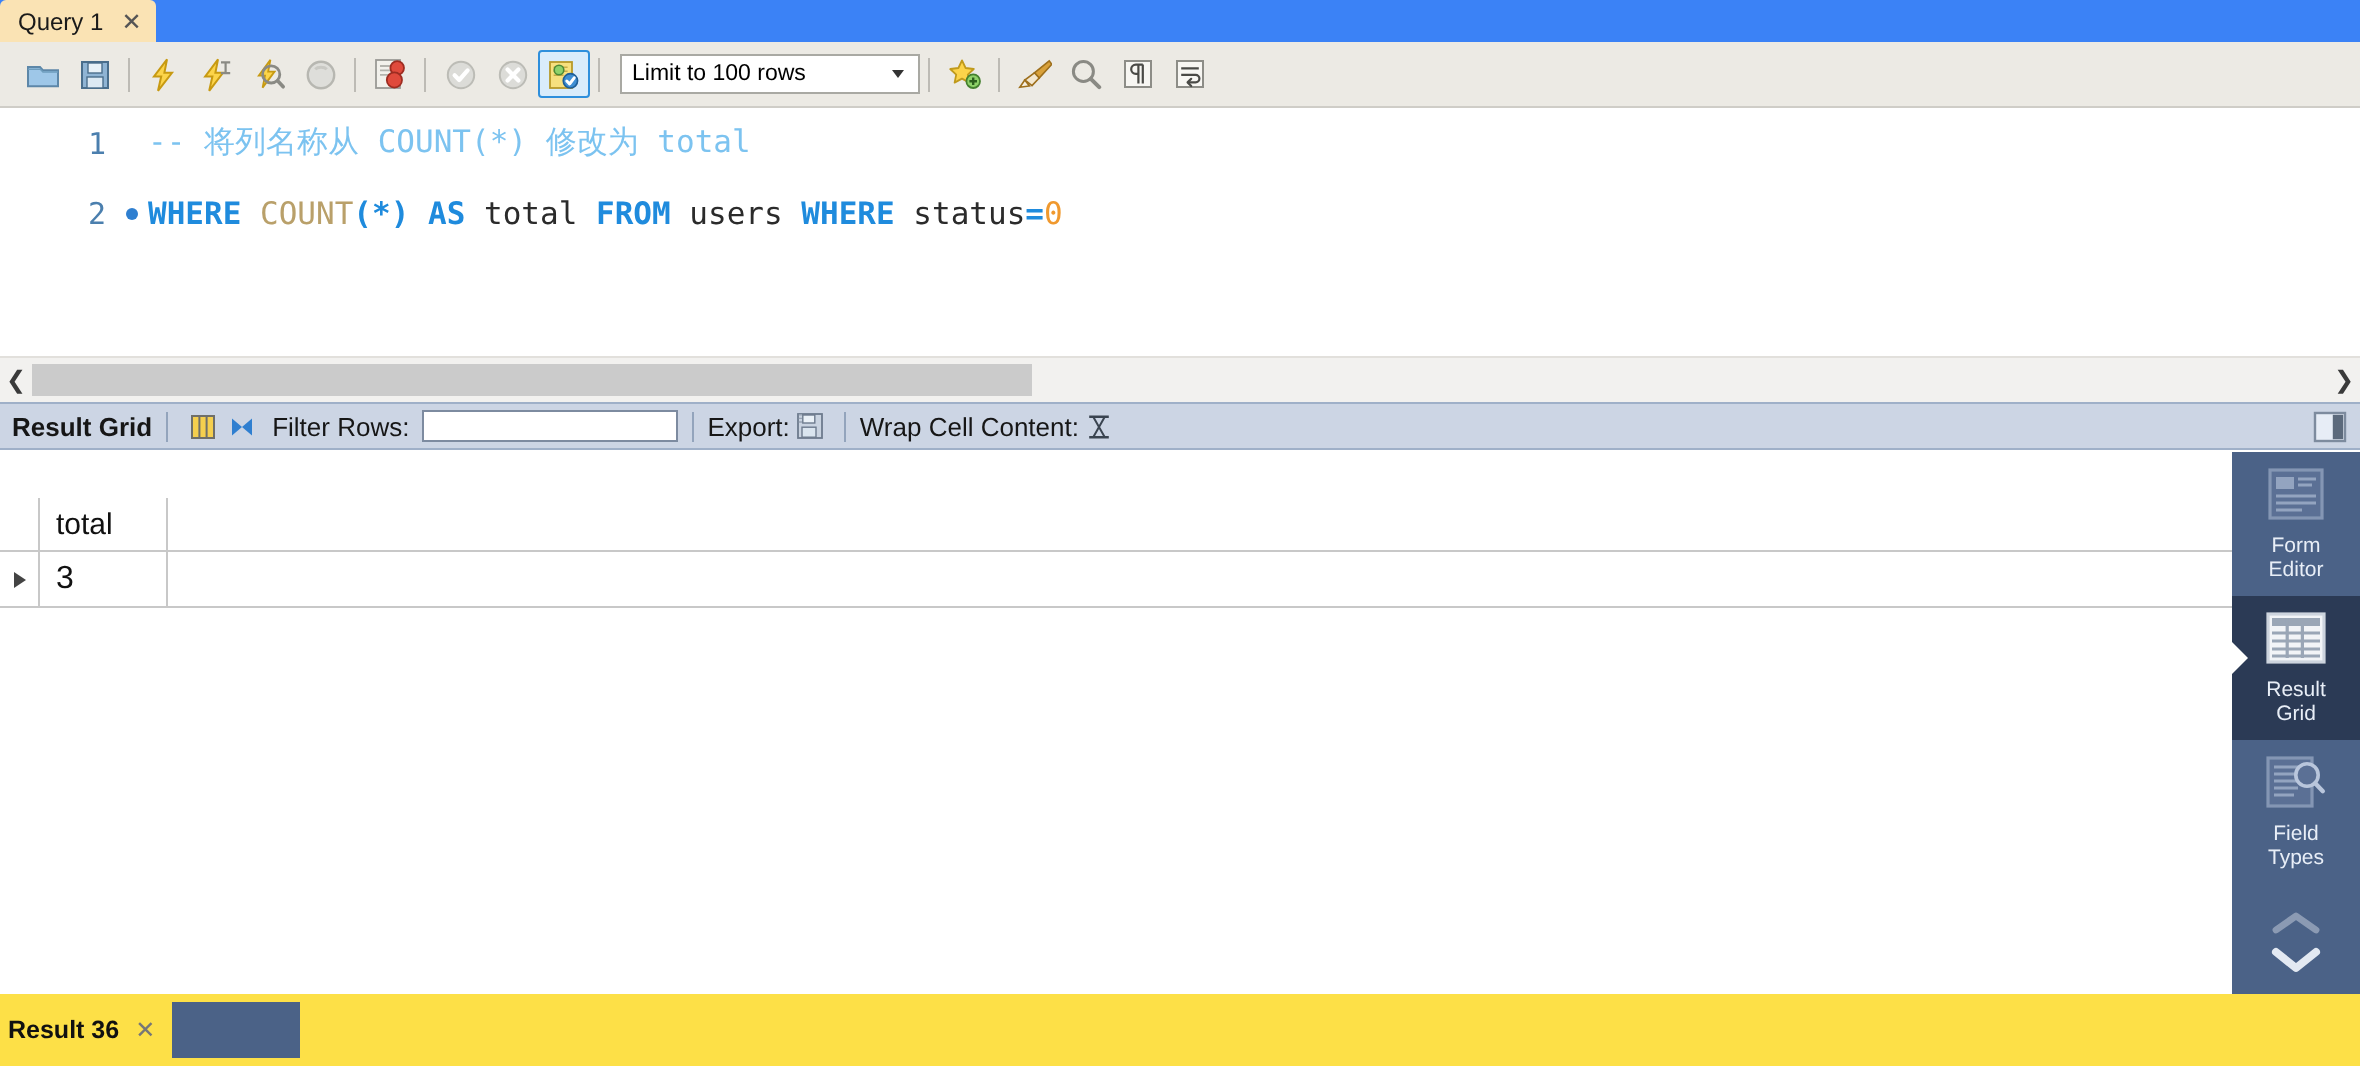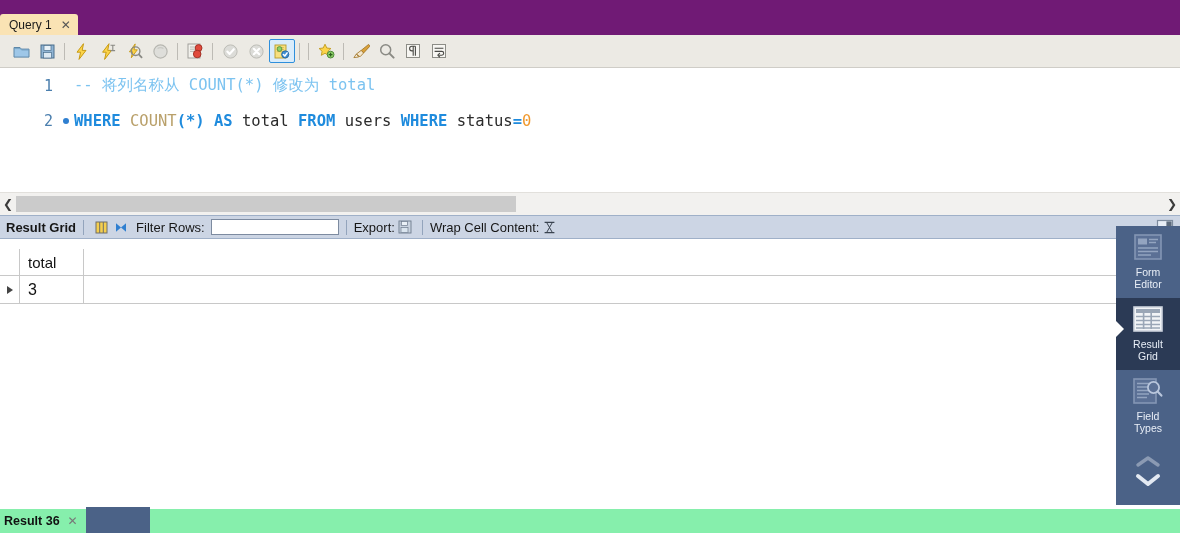--- a/index.html
+++ b/index.html
@@ -6,21 +6,21 @@
   body{
     width:1180px;height:533px;overflow:hidden;
     font-family:"Liberation Sans", sans-serif;
     font-size:12px;color:#111;background:#ffffff;
     -webkit-font-smoothing:antialiased;
   }
   .app{position:relative;width:1180px;height:533px;}
 
   
   .tabstrip{
-    height:35px;background:#701a75;display:flex;align-items:flex-end;
+    height:21px;background:#3b82f6;display:flex;align-items:flex-end;
   }
   .qtab{
     height:21px;background:#fae3b4;border-top-left-radius:3px;border-top-right-radius:3px;
     display:flex;align-items:center;padding:0 7px 0 9px;box-sizing:border-box;
     font-size:12px;color:#1a1a1a;
   }
   .qtab .lbl{margin-right:9px;}
   .qtab .x{color:#555;font-size:12px;line-height:1;cursor:pointer;}
 
   
@@ -121,21 +121,21 @@
   .rs-item .ic{margin-bottom:4px;}
   .rs-item.active:before{
     content:"";position:absolute;left:-1px;top:22px;
     border-top:9px solid transparent;border-bottom:9px solid transparent;border-left:9px solid #ffffff;
   }
   .rs-nav{display:flex;flex-direction:column;align-items:center;padding-top:12px;}
   .rs-nav .ch{margin:1px 0;cursor:pointer;}
 
   
   .statusbar{
-    position:absolute;left:0;right:0;bottom:0;height:24px;background:#86efac;
+    position:absolute;left:0;right:0;bottom:0;height:36px;background:#fde047;
     display:flex;align-items:center;
   }
   .rtab{display:flex;align-items:center;padding:0 8px 0 4px;height:28px;font-size:12px;color:#111;}
   .rtab .lbl{margin-right:8px;font-weight:bold;font-size:12.5px;}
   .rtab .x{color:#777;cursor:pointer;}
   .sb-fill{flex:1;height:28px;background:#2b3a55;display:flex;align-items:center;justify-content:flex-end;}
   .ro{display:flex;align-items:center;color:#e9edf4;font-size:12.5px;padding-right:78px;}
   .ro .ic{margin-right:7px;display:flex;}
   .sb-right{width:64px;height:28px;background:#4b6287;}
 </style>
@@ -230,20 +230,24 @@
         <rect x="1" y="1" width="11" height="13" fill="#f7e07f" stroke="#b79a2a" stroke-width=".9"></rect>
         <path d="M2.8 3.6h7M2.8 5.6h7M2.8 7.6h5" stroke="#c9ad48" stroke-width=".8"></path>
         <circle cx="5.5" cy="5" r="2.4" fill="#8fd26a" stroke="#4e8a37" stroke-width=".8"></circle>
         <circle cx="11.2" cy="10.4" r="3.6" fill="#3f8fd4" stroke="#1f5e96" stroke-width=".8"></circle>
         <path d="M9.4 10.5 10.8 12 13.1 8.9" fill="none" stroke="#ffffff" stroke-width="1.5" stroke-linecap="round" stroke-linejoin="round"></path>
       </svg>
     </div>
 
     <div class="tb-sep"></div>
 
+    <div class="limitbox">
+      <span class="cap">Limit to 100 rows</span>
+      <span class="caret"></span>
+    </div>
 
     <div class="tb-sep"></div>
 
     <div class="tb-ico">
       <svg width="17" height="16" viewBox="0 0 17 16">
         <path d="M7 1.2 8.8 5l4.1.5-3 2.8.8 4-3.7-2-3.7 2 .8-4-3-2.8 4.1-.5z" fill="#fcd44a" stroke="#c09a1c" stroke-width=".9" stroke-linejoin="round"></path>
         <circle cx="12.6" cy="11.6" r="3.4" fill="#8fd26a" stroke="#44802f" stroke-width=".9"></circle>
         <path d="M12.6 9.7v3.8M10.7 11.6h3.8" stroke="#2c5f1e" stroke-width="1.2"></path>
       </svg>
     </div>

